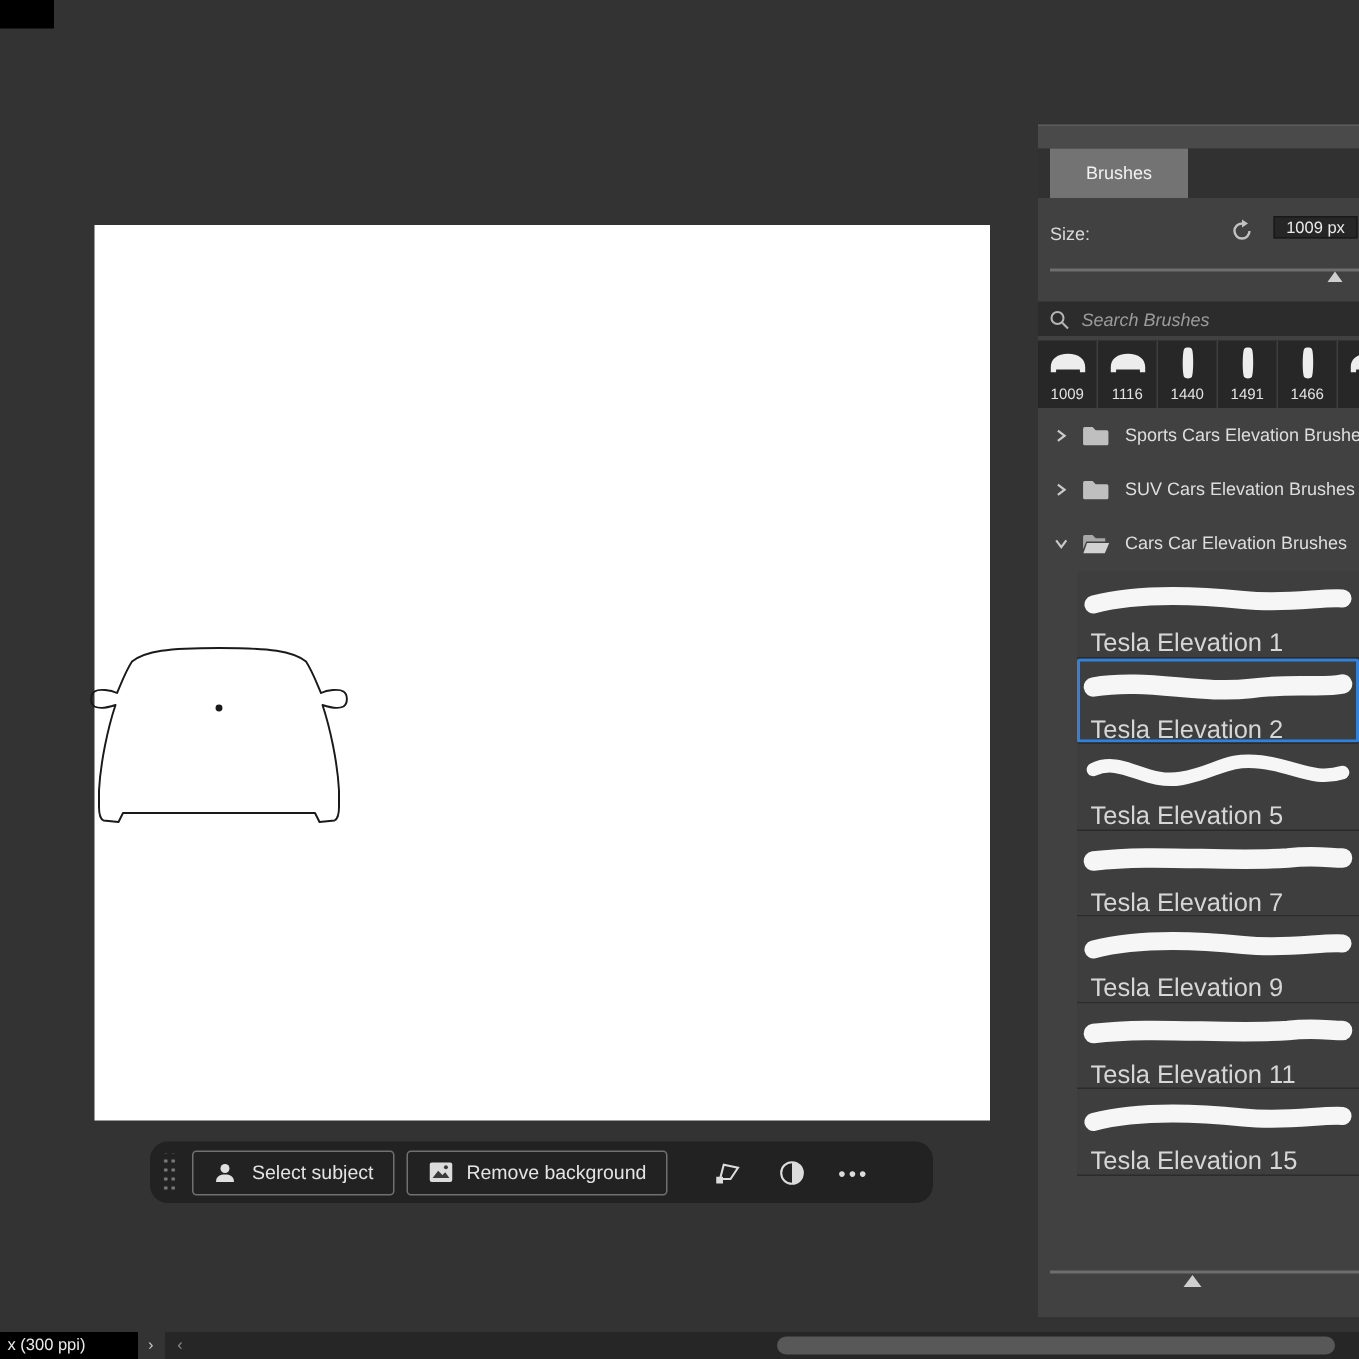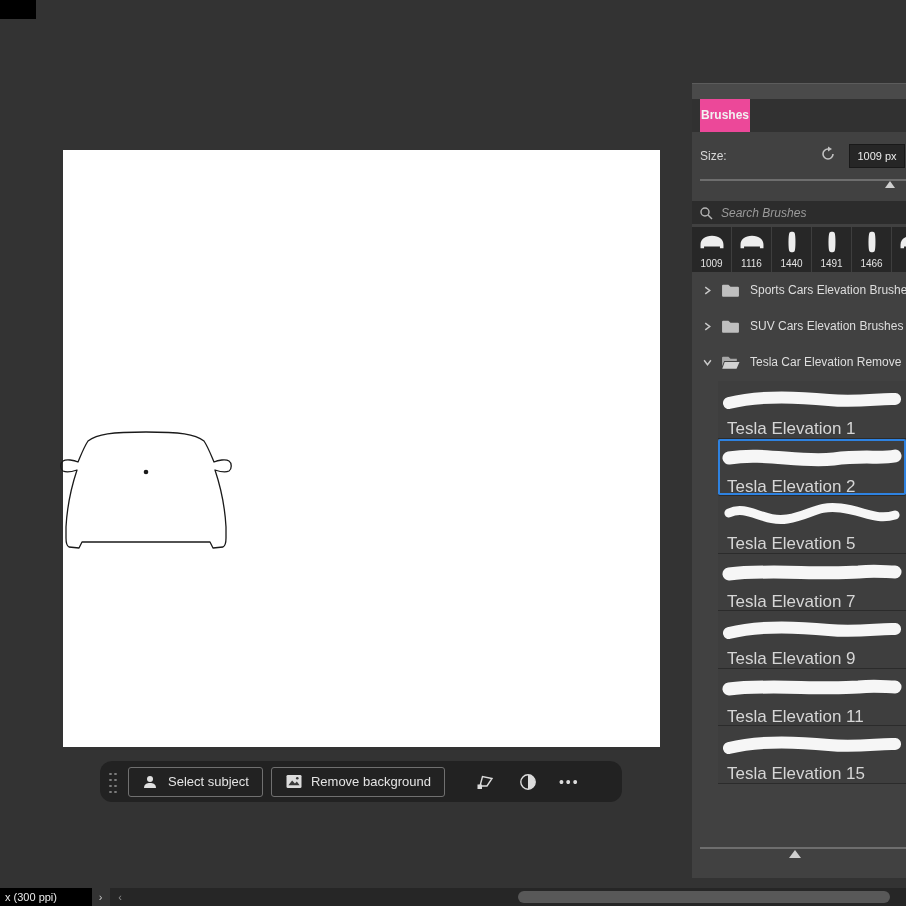--- a/index.html
+++ b/index.html
@@ -22,25 +22,25 @@
           margin-right:8px;cursor:pointer;white-space:nowrap;}
   .tb-btn .icon{display:flex;width:18px;height:16px;align-items:center;}
   .tb-icon{width:22px;height:20px;margin-left:21px;display:flex;align-items:center;justify-content:center;}
   .tb-more{margin-left:20px;color:#dcdcdc;font-size:14px;letter-spacing:2px;cursor:pointer;}
 
   
   .panel{position:absolute;left:692px;top:83px;width:214px;height:795px;background:#414141;
          overflow:hidden;border-top:1px solid #5c5c5c;box-sizing:border-box;}
   .panel-topstrip{position:absolute;left:0;top:0;width:100%;height:15px;background:#4a4a4a;}
   .panel-tabrow{position:absolute;left:0;top:15px;width:100%;height:33px;background:#313131;}
-  .panel-tab{position:absolute;left:8px;top:0;height:33px;line-height:33px;padding:0 1px;background:#ec4899;
-             color:#f2f2f2;font-size:12px;font-weight:bold;cursor:pointer;}
+  .panel-tab{position:absolute;left:8px;top:0;height:33px;line-height:33px;padding:0 24px;background:#737373;
+             color:#f2f2f2;font-size:12px;font-weight:normal;cursor:pointer;}
   .size-label{position:absolute;left:8px;top:65px;font-size:12px;color:#d9d9d9;}
   .reset-icon{position:absolute;left:128px;top:62px;width:17px;height:17px;cursor:pointer;}
-  .size-value{position:absolute;left:157px;top:60px;width:56px;height:24px;background:#262626;
+  .size-value{position:absolute;left:157px;top:60px;width:56px;height:15px;background:#262626;
               border:1px solid #191919;color:#ebebeb;font-size:11px;text-align:center;font-family:inherit;
               box-sizing:border-box;padding:2px;}
   .slider-track{position:absolute;left:8px;right:0;top:95px;height:2px;background:#6e6e6e;}
   .slider-thumb{position:absolute;left:193px;top:97px;width:0;height:0;cursor:pointer;
                 border-left:5px solid transparent;border-right:5px solid transparent;border-bottom:7px solid #cfcfcf;}
 
   .search-row{position:absolute;left:0;top:117px;width:100%;height:23px;background:#2c2c2c;
               display:flex;align-items:center;}
   .search-icon{width:14px;height:14px;margin:0 6px 0 7px;display:flex;}
   .search-input{flex:1;background:transparent;border:none;outline:none;color:#dadada;font-size:12px;
@@ -260,21 +260,21 @@
               <path d="M2,1 L6,4 L2,7" fill="none" stroke="#c9c9c9" stroke-width="1.3"></path>
             </svg>
     </span>
     <span class="folder-ic">
 
       <svg class="f-open" viewBox="0 0 18 14">
               <path d="M1,2.5 a1,1 0 0 1 1,-1 h5 l2,2 h6 v2 h-12 l-2,5 Z" fill="#a8a8a8"></path>
               <path d="M3.5,6.5 h14 l-2.8,6.5 h-13.5 Z" fill="#d2d2d2"></path>
             </svg>
     </span>
-    <span class="folder-label">Tesla Car Elevation Remove</span>
+    <span class="folder-label">Cars Car Elevation Brushes</span>
   </div>
       </div>
     <div class="brush-list">
         <div class="brush-item">
     <svg class="stroke" viewBox="0 0 186 32" preserveAspectRatio="none">
       <path class="stroke-path" fill="none" stroke="#f6f6f6" stroke-linecap="round" d="M9,18 C40,10 80,12 110,15 C140,18 162,13 177,14" stroke-width="12"></path>
     </svg>
     <div class="brush-label">Tesla Elevation 1</div>
   </div>
         <div class="brush-item selected">

